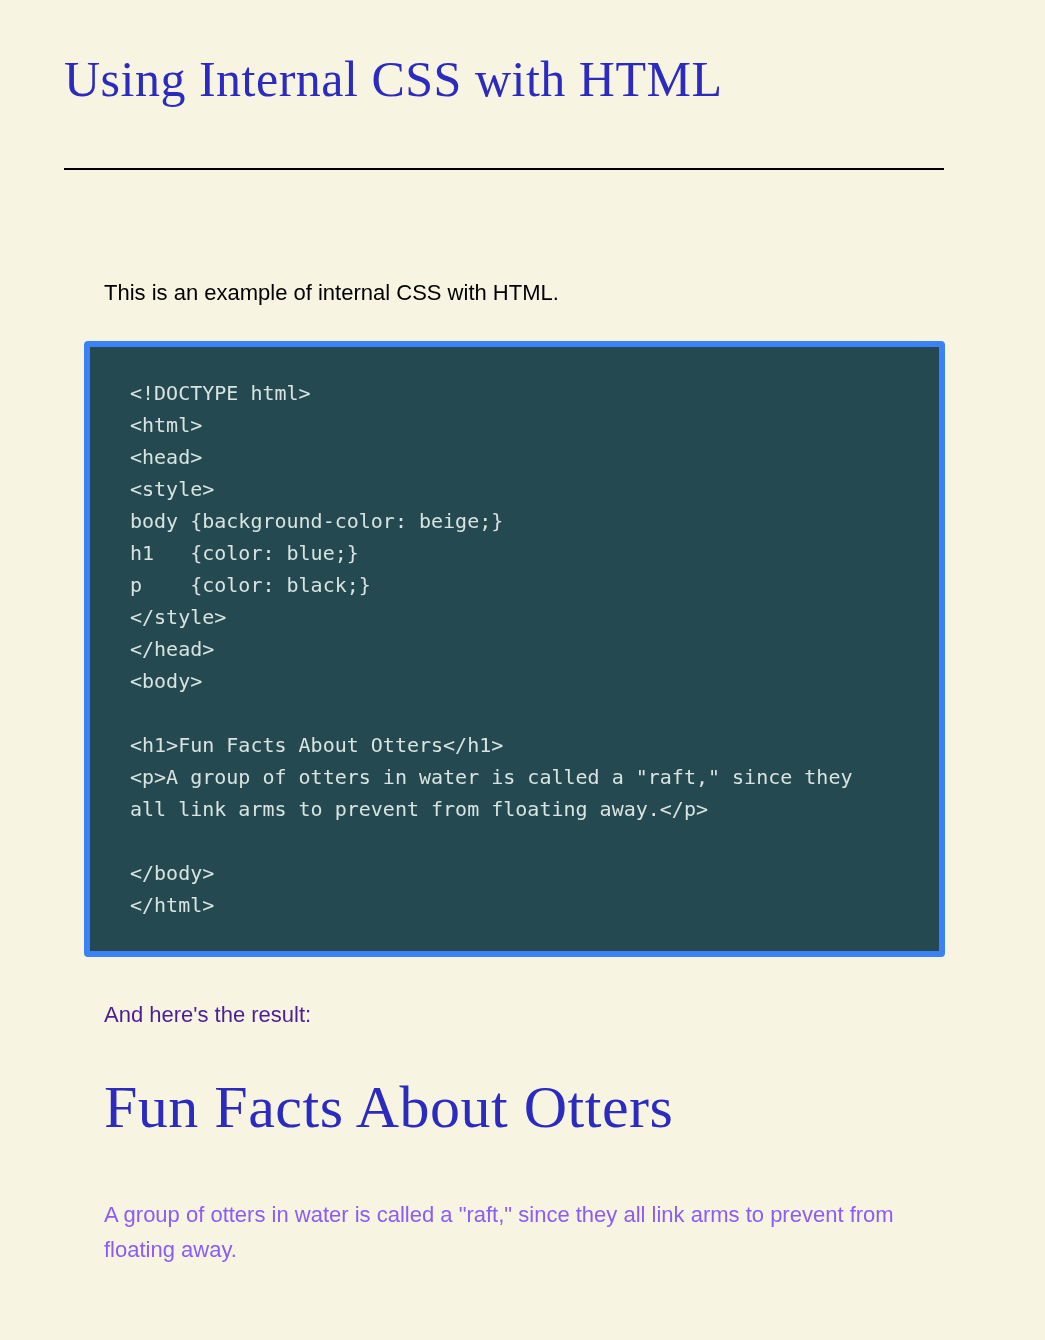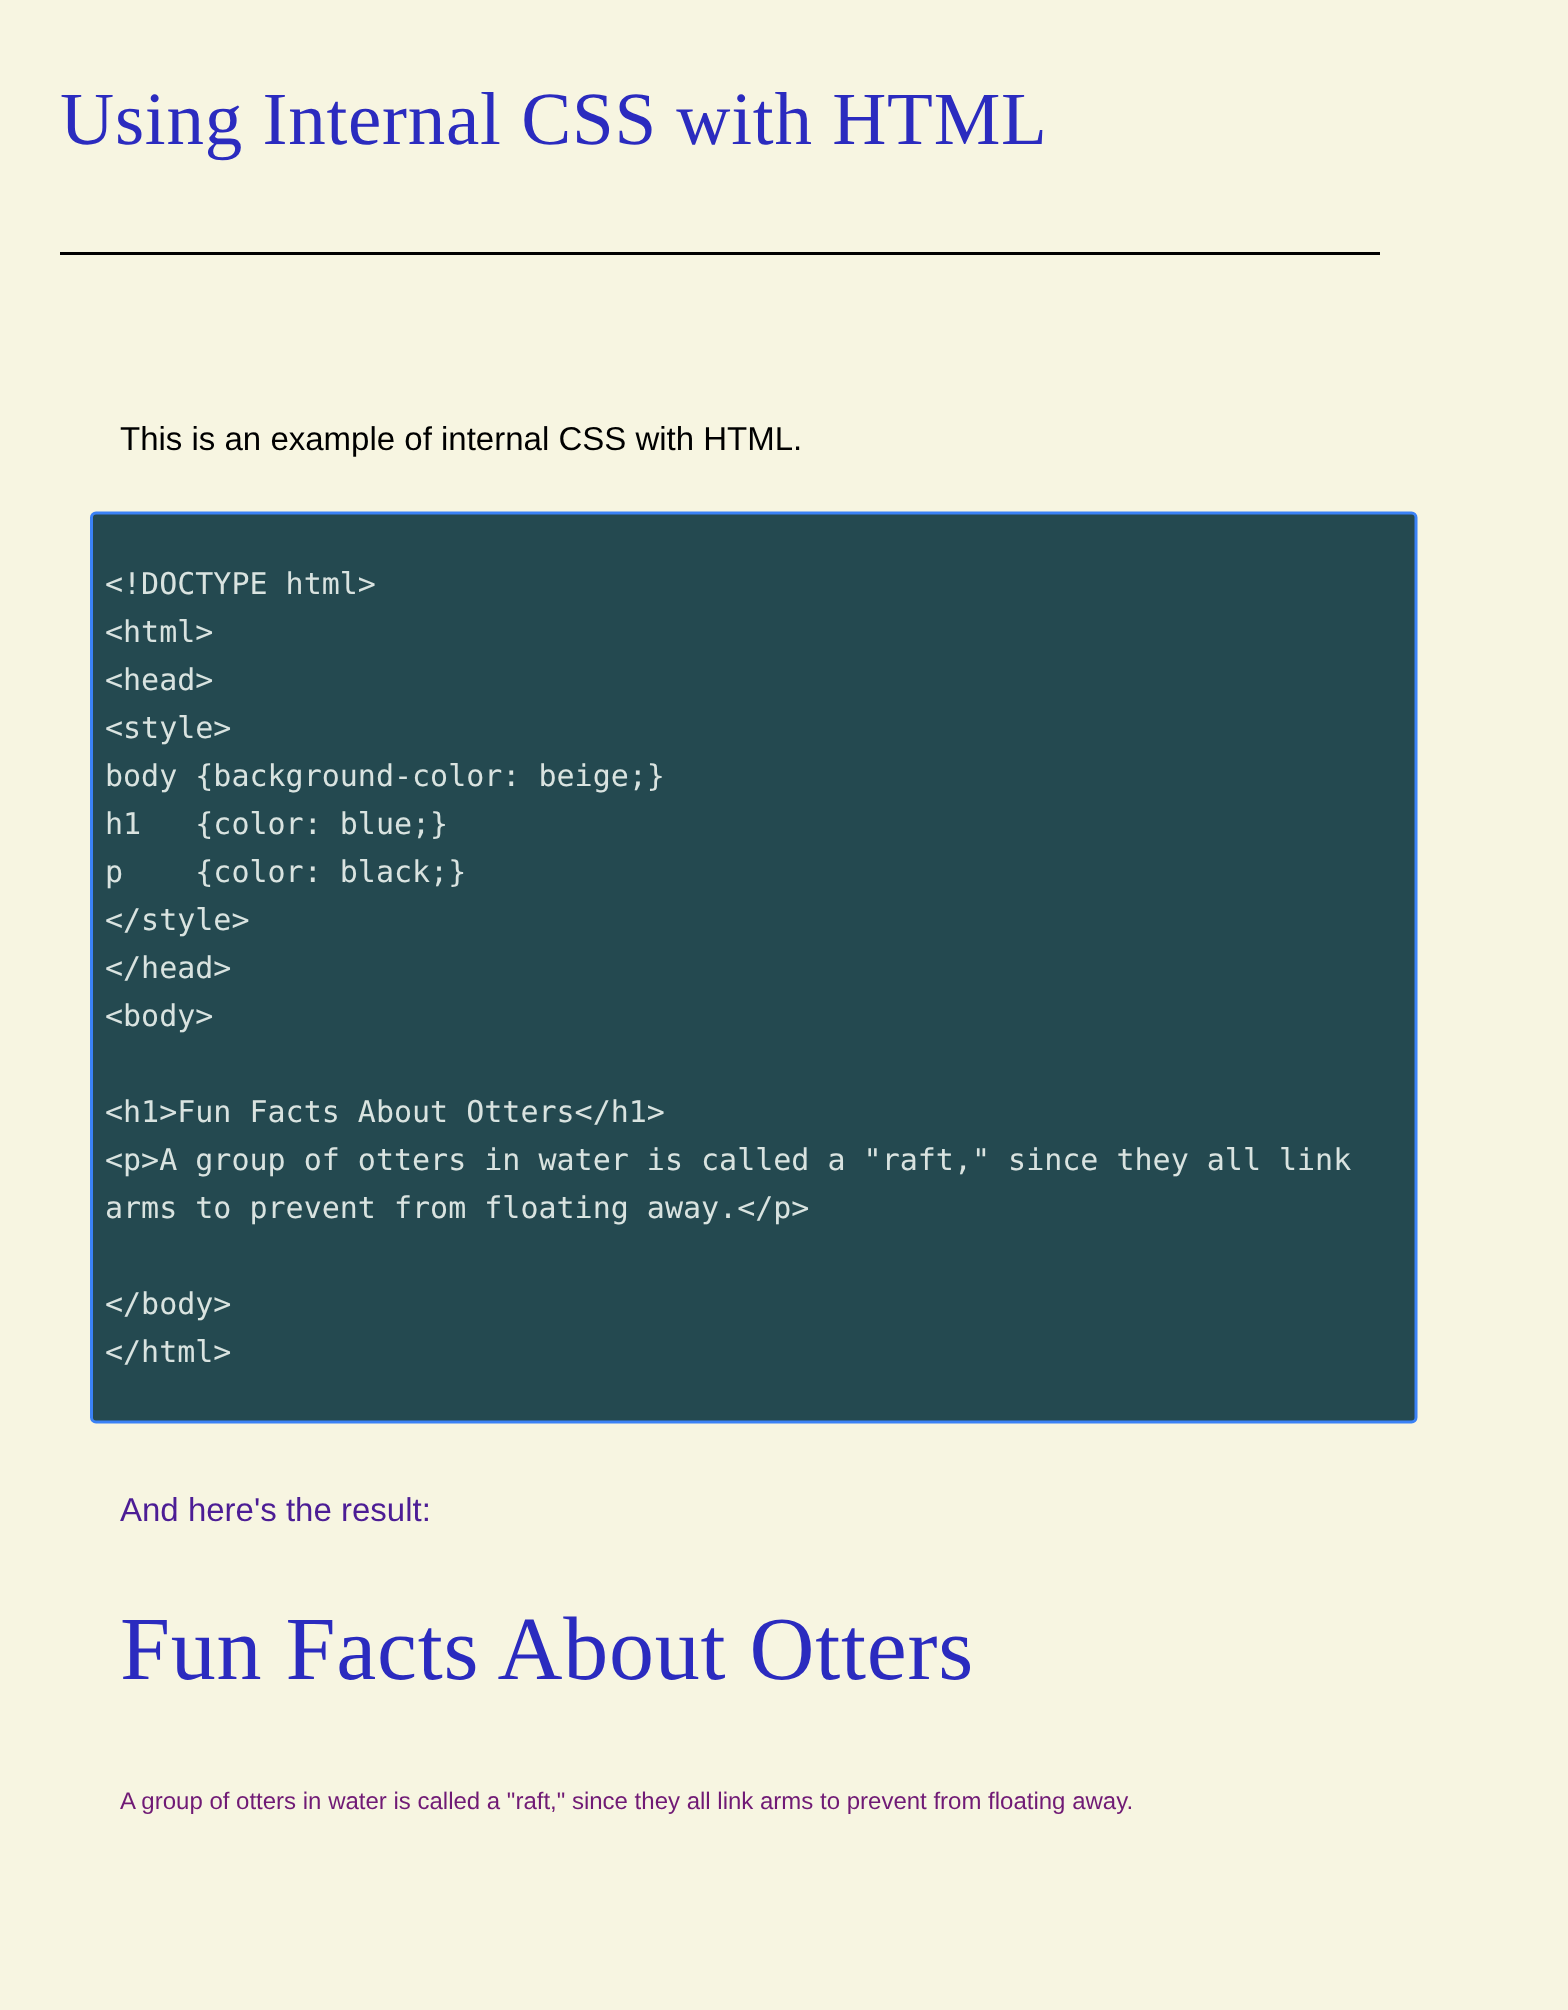--- a/index.html
+++ b/index.html
@@ -9,20 +9,21 @@
     }
     body {
       background-color: #f7f5e1;
       font-family: -apple-system, BlinkMacSystemFont, "Segoe UI", Helvetica, Arial, sans-serif;
       width: 1045px;
       min-height: 1340px;
       padding: 0;
     }
     .container {
       padding: 50px 40px 40px 40px;
+      margin-left: 24px;
     }
     .page-title {
       font-family: "Georgia", "Times New Roman", serif;
       font-weight: 400;
       font-size: 50px;
       color: #2b2bbf;
       margin-bottom: 60px;
       letter-spacing: 0.5px;
     }
     .divider {
@@ -35,23 +36,23 @@
       padding-left: 40px;
       padding-right: 60px;
     }
     .intro-text {
       font-size: 22px;
       color: #000;
       margin-bottom: 35px;
     }
     .code-block {
       background-color: #244950;
-      border: 2px solid #3b82f6;
+      border: 6px solid #3b82f6;
       border-radius: 4px;
-      padding: 30px 8px;
+      padding: 30px 40px;
       margin-bottom: 45px;
       margin-left: -20px;
     }
     .code-block pre {
       font-family: "SFMono-Regular", "Menlo", "Consolas", monospace;
       font-size: 20px;
       line-height: 1.6;
       color: #d9e3e0;
       white-space: pre-wrap;
       word-wrap: break-word;
@@ -63,22 +64,22 @@
     }
     .result-heading {
       font-family: "Georgia", "Times New Roman", serif;
       font-weight: 400;
       font-size: 60px;
       color: #2b2bbf;
       margin-bottom: 55px;
       letter-spacing: 0.5px;
     }
     .result-paragraph {
-      font-size: 16px;
-      color: #701a75;
+      font-size: 22px;
+      color: #8b5cf6;
       line-height: 1.6;
       max-width: 830px;
     }
   </style>
 </head>
 <body>
 
 <div class="container">
   <h1 class="page-title">Using Internal CSS with HTML</h1>
   <hr class="divider">

